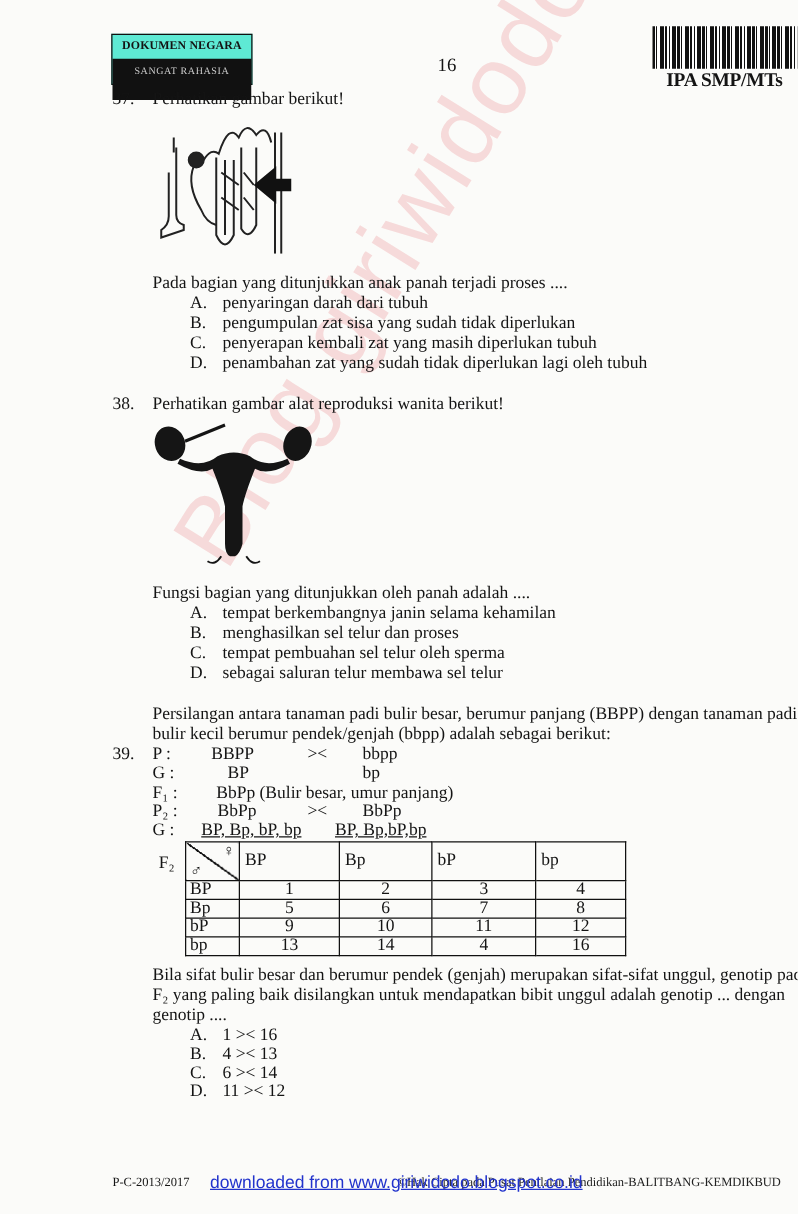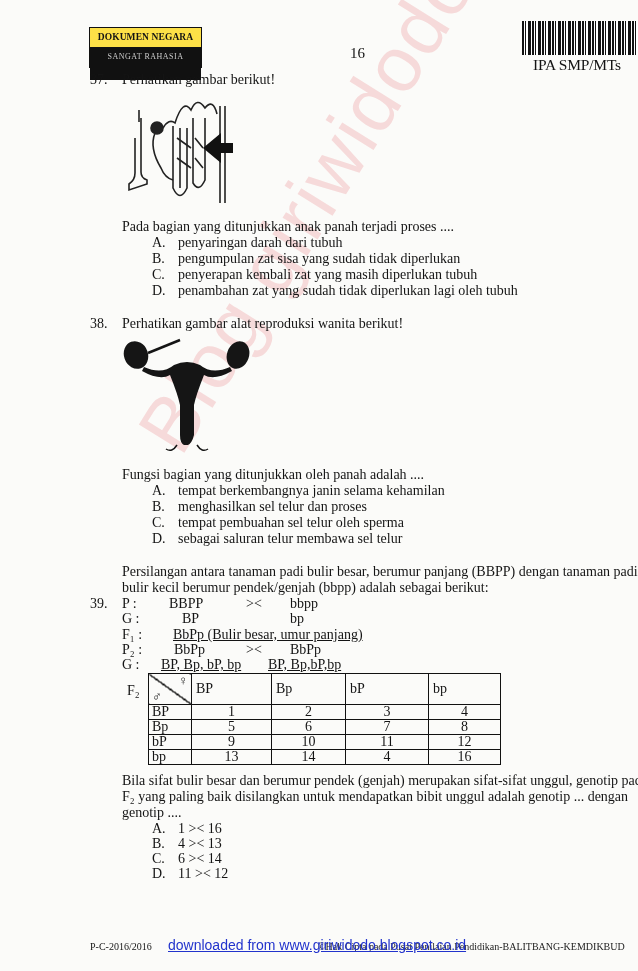--- a/index.html
+++ b/index.html
@@ -5,36 +5,36 @@
   html, body { margin: 0; padding: 0; }
   body {
     width: 638px; height: 971px; position: relative; overflow: hidden;
     background: #fbfbf9;
     font-family: "Liberation Serif", "DejaVu Serif", serif;
     color: #141414;
   }
   .abs { position: absolute; }
   .doc-badge {
     left: 89px; top: 27px; width: 113px; height: 41px;
-    border: 1.5px solid #111; box-sizing: border-box; background: #fde047;
+    border: 1.5px solid #111; box-sizing: border-box; background: #5eead4;
   }
   .doc-badge .top {
     height: 19px; font-size: 9.5px; font-weight: bold; text-align: center;
     line-height: 19px; letter-spacing: 0.1px;
   }
   .doc-badge .bot {
     height: 33px; background: #111; color: #ccc; font-size: 8px; text-align: center;
     line-height: 20px; letter-spacing: 0.5px;
   }
   .page-num { left: 350px; top: 45px; font-size: 15px; }
   .barcode {
     left: 522px; top: 21px; width: 116px; height: 34px;
     background: repeating-linear-gradient(90deg,#111 0 2px,#fff 2px 3px,#111 3px 4px,#fff 4px 6px,#111 6px 9px,#fff 9px 10px);
   }
-  .subject { left: 533px; top: 56px; font-size: 15.5px; font-weight: normal; letter-spacing: -0.2px; }
+  .subject { left: 533px; top: 56px; font-size: 15.5px; font-weight: bold; letter-spacing: -0.2px; }
   .q-num { font-size: 14px; }
   .text { font-size: 14px; line-height: 16px; white-space: nowrap; }
   .opt { position: absolute; font-size: 14px; white-space: nowrap; }
   .opt .lbl { display: inline-block; width: 26px; }
   .q37-num { left: 90px; top: 72px; }
   .q37-title { left: 122px; top: 72px; }
   .fig37 { left: 125px; top: 88px; width: 110px; height: 115px; }
   .q37-stem { left: 122px; top: 219px; }
   .q38-num { left: 90px; top: 316px; }
   .q38-title { left: 122px; top: 316px; }
@@ -129,21 +129,21 @@
   <span class="cross" style="left:122px;top:596px;">P :</span>
   <span class="cross" style="left:169px;top:596px;">BBPP</span>
   <span class="cross" style="left:246px;top:596px;">&gt;&lt;</span>
   <span class="cross" style="left:290px;top:596px;">bbpp</span>
 
   <span class="cross" style="left:122px;top:611px;">G :</span>
   <span class="cross" style="left:182px;top:611px;">BP</span>
   <span class="cross" style="left:290px;top:611px;">bp</span>
 
   <span class="cross" style="left:122px;top:627px;text-align:center;">F₁ :</span>
-  <span class="cross" style="left:173px;top:627px;text-decoration:underline;">BbPp (Bulir besar, umur panjang)</span>
+  <span class="cross" style="left:173px;top:627px;">BbPp (Bulir besar, umur panjang)</span>
 
   <span class="cross" style="left:122px;top:642px;">P₂ :</span>
   <span class="cross" style="left:174px;top:642px;">BbPp</span>
   <span class="cross" style="left:246px;top:642px;">&gt;&lt;</span>
   <span class="cross" style="left:290px;top:642px;">BbPp</span>
 
   <span class="cross" style="left:122px;top:657px;">G :</span>
   <span class="cross" style="left:161px;top:657px;text-decoration:underline;">BP, Bp, bP, bp</span>
   <span class="cross" style="left:268px;top:657px;text-decoration:underline;">BP, Bp,bP,bp</span>
 </div>
@@ -193,15 +193,15 @@
   </table>
 
 <div class="abs text" style="left:122px;top:773px;">Bila sifat bulir besar dan berumur pendek (genjah) merupakan sifat-sifat unggul, genotip pada</div>
 <div class="abs text" style="left:122px;top:789px;">F₂  yang paling baik disilangkan untuk mendapatkan bibit unggul adalah genotip ... dengan</div>
 <div class="abs text" style="left:122px;top:805px;">genotip ....</div>
 <div class="opt" style="left:152px;top:821px;"><span class="lbl">A.</span><span>1 &gt;&lt; 16</span></div>
 <div class="opt" style="left:152px;top:836px;"><span class="lbl">B.</span><span>4 &gt;&lt; 13</span></div>
 <div class="opt" style="left:152px;top:851px;"><span class="lbl">C.</span><span>6 &gt;&lt; 14</span></div>
 <div class="opt" style="left:152px;top:866px;"><span class="lbl">D.</span><span>11 &gt;&lt; 12</span></div>
 
-<div class="abs footer-code">P-C-2016/2016</div>
+<div class="abs footer-code">P-C-2013/2017</div>
 <div class="abs footer-copy">©Hak Cipta pada Pusat Penilaian Pendidikan-BALITBANG-KEMDIKBUD</div>
 <a class="abs footer-link">downloaded from www.giriwidodo.blogspot.co.id</a>
 
 </body></html>

